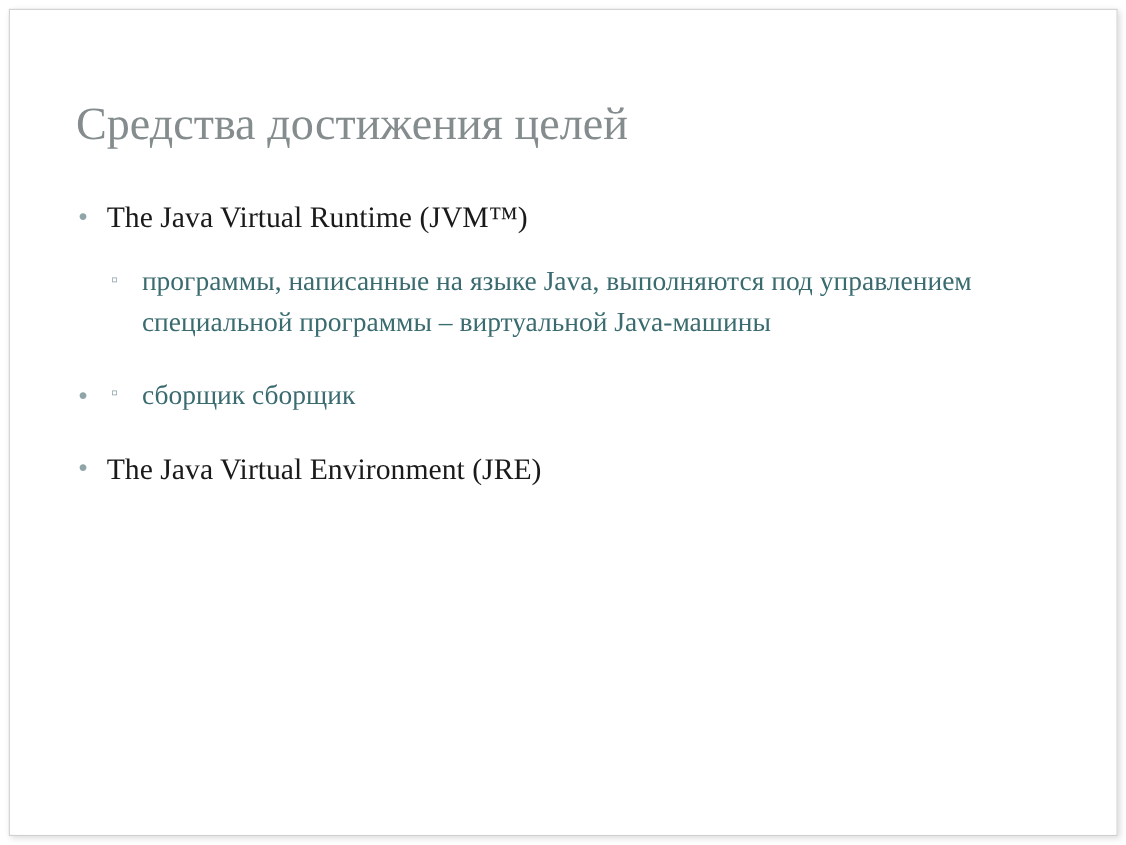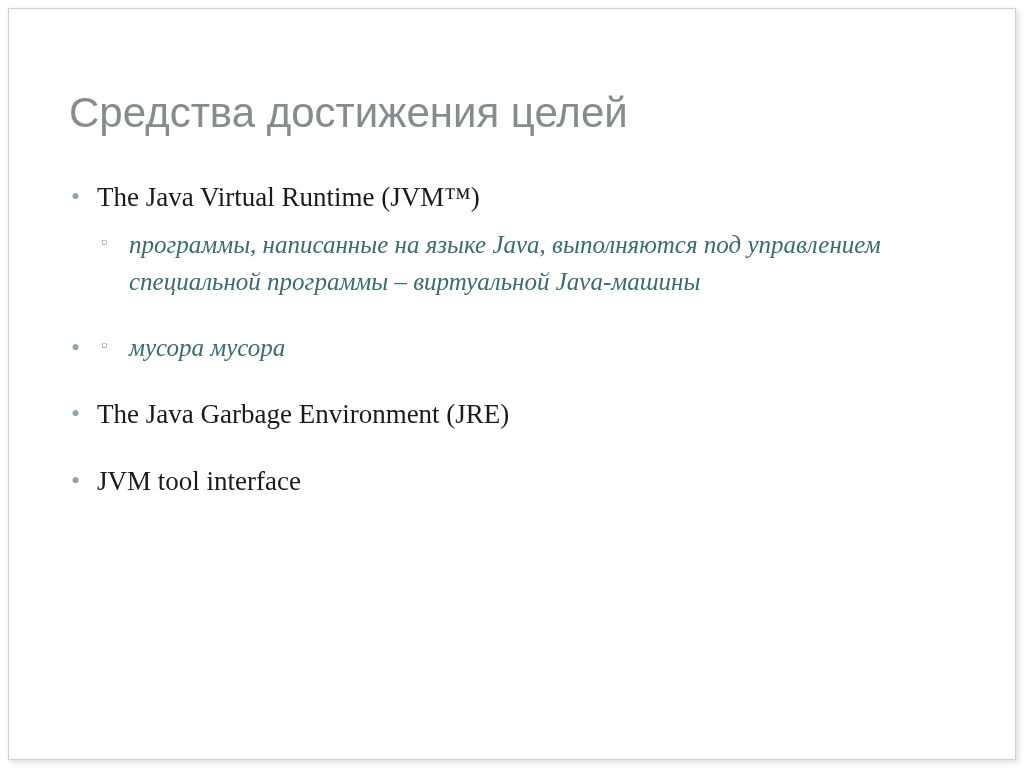--- a/index.html
+++ b/index.html
@@ -23,21 +23,21 @@
       bottom: 8px;
       border: 1px solid #d0d0d0;
       box-shadow: 2px 2px 6px rgba(0,0,0,0.15);
       background: #ffffff;
       padding: 80px 60px 40px 60px;
     }
     .slide-title {
       font-size: 42px;
       font-weight: 400;
       color: #848c8e;
-      font-family: Liberation Sans, sans-serif;
+      font-family: Liberation Serif, serif;
       margin-bottom: 42px;
     }
     .bullet-list {
       list-style: none;
       padding-left: 28px;
     }
     .bullet-item {
       position: relative;
       font-size: 27px;
       color: #1a1a1a;
@@ -49,22 +49,21 @@
       content: "•";
       position: absolute;
       left: -26px;
       top: 0;
       color: #8fa5a8;
       font-size: 26px;
     }
     .sub-list {
       list-style: none;
       padding-left: 32px;
-      margin-top: 12px;
-      font-style: italic;
+      margin-top: 24px;
     }
     .sub-item {
       position: relative;
       font-size: 25px;
       color: #3a6b6f;
       line-height: 1.45;
       font-family: Georgia, 'Times New Roman', serif;
       margin-bottom: 8px;
     }
     .sub-item::before {
@@ -83,23 +82,20 @@
   <h1 class="slide-title">Средства достижения целей</h1>
   <ul class="bullet-list">
     <li class="bullet-item">
       <span>The Java Virtual Runtime (JVM™)</span>
       <ul class="sub-list">
         <li class="sub-item">программы, написанные на языке Java, выполняются под управлением специальной программы – виртуальной Java-машины</li>
       </ul>
     </li>
     <li class="bullet-item">
       <ul class="sub-list">
-        <li class="sub-item">мусора мусора</li>
+        <li class="sub-item">сборщик сборщик</li>
       </ul>
     </li>
     <li class="bullet-item">
-      <span>The Java Garbage Environment (JRE)</span>
-    </li>
-    <li class="bullet-item">
-      <span>JVM tool interface</span>
+      <span>The Java Virtual Environment (JRE)</span>
     </li>
   </ul>
 </div>
 
 </body></html>

